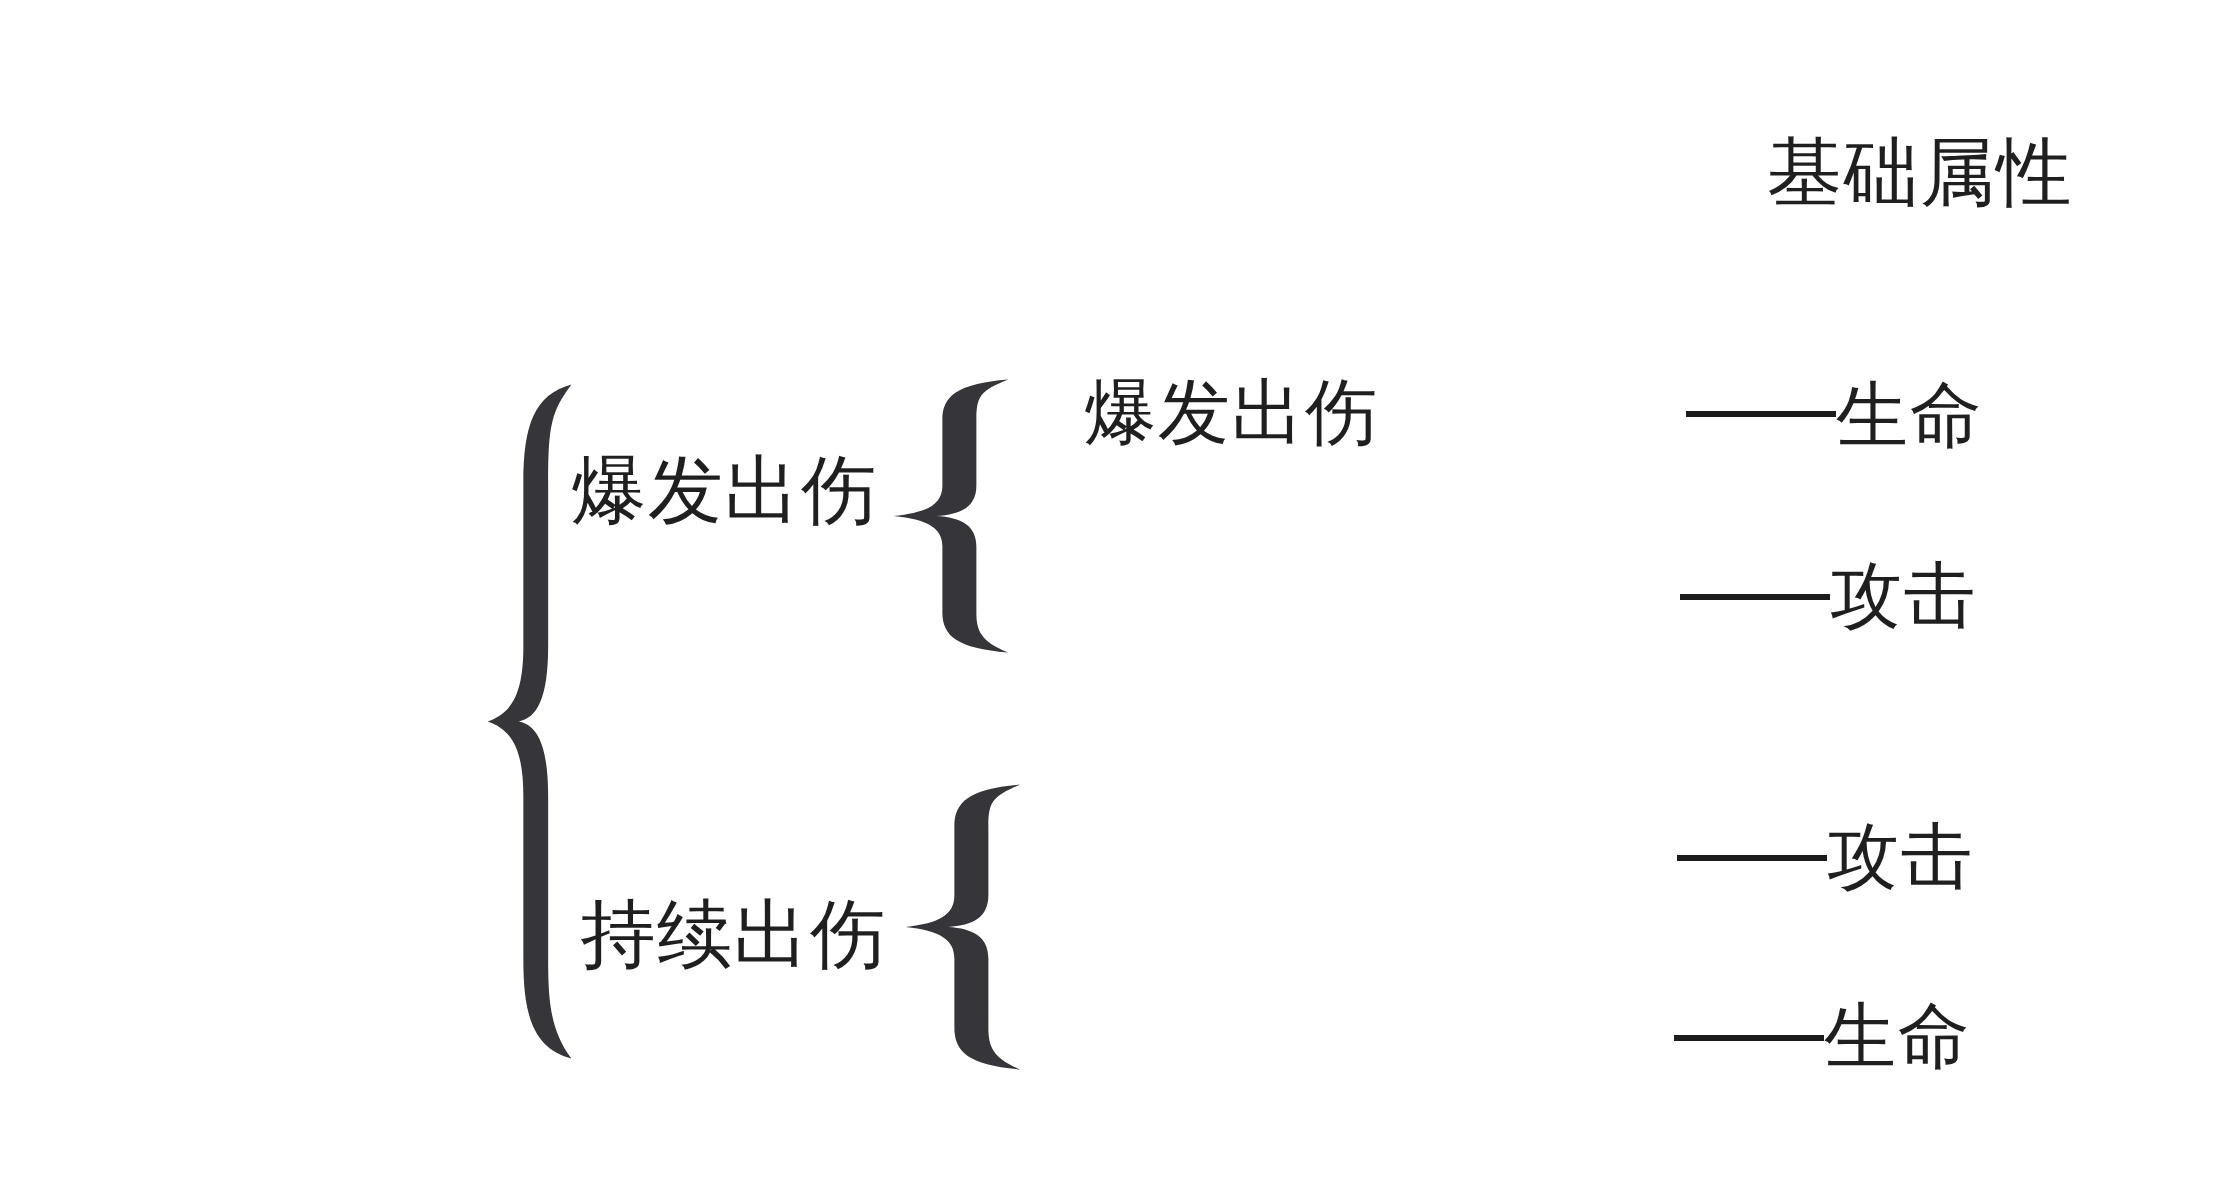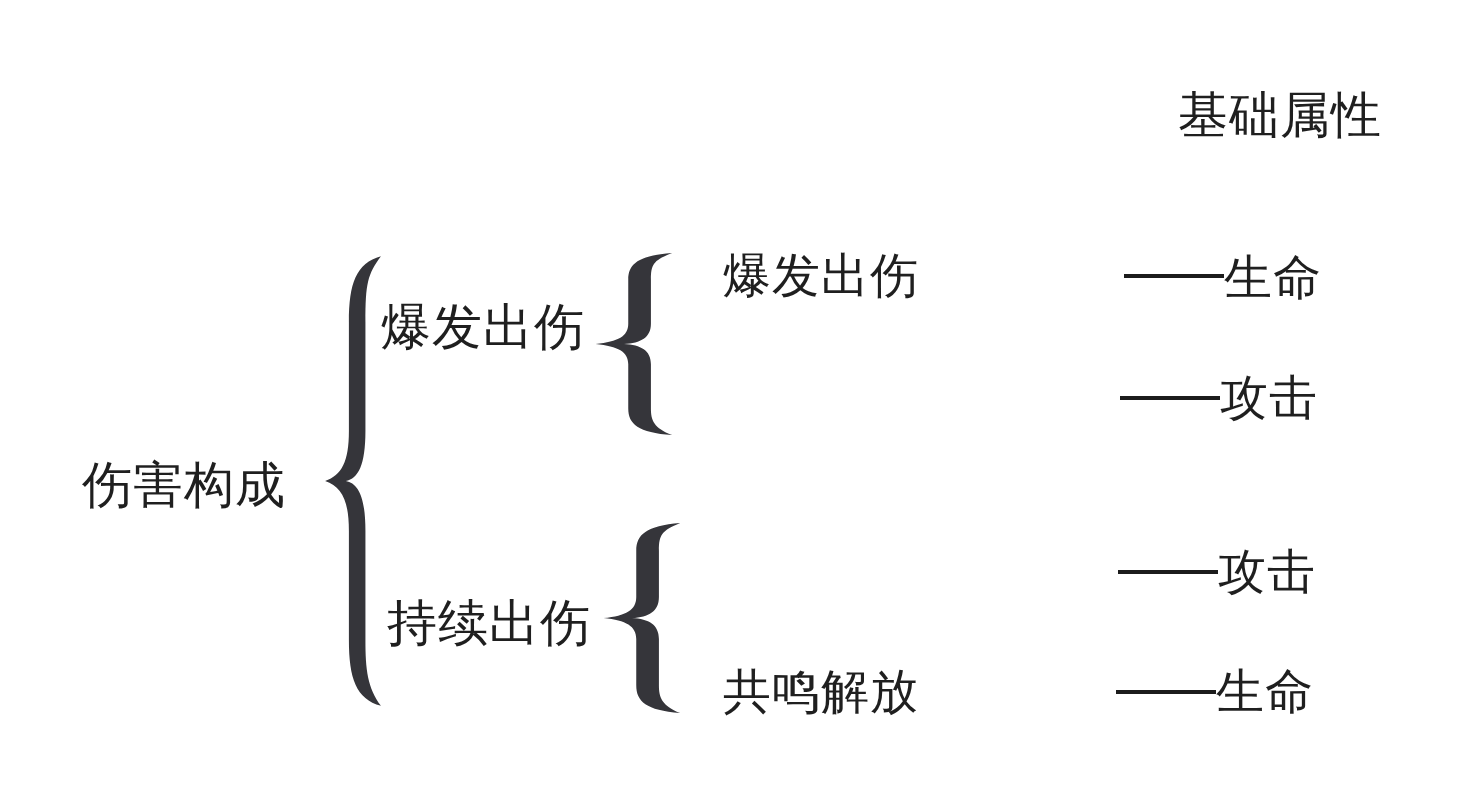--- a/index.html
+++ b/index.html
@@ -46,21 +46,20 @@
     background: var(--line-color);
   }
 </style>
 </head>
 <body>
 
 <div class="canvas">
 
   <div class="label big" style="left:1140px; top:88px;">基础属性</div>
 
-  <div class="label big" style="left:44px; top:458px;">伤害构成</div>
 
   <div class="brace" style="left:283px; top:254px; width:62px; height:454px;">
     <svg viewBox="0 0 60 400" preserveAspectRatio="none" aria-hidden="true">
       <path d="M 58 2 C 34 8 27 26 27 60 L 27 156 C 27 183 20 195 4 200
                C 20 205 27 217 27 244 L 27 340 C 27 374 34 392 58 398
                C 45 382 43 366 43 340 L 43 244 C 43 214 36 202 24 200
                C 36 198 43 186 43 156 L 43 60 C 43 26 45 18 58 2 Z"></path>
     </svg>
   </div>
 
@@ -89,17 +88,16 @@
       <path d="M 58 2 C 34 8 27 26 27 60 L 27 156 C 27 183 20 195 4 200
                C 20 205 27 217 27 244 L 27 340 C 27 374 34 392 58 398
                C 45 382 43 366 43 340 L 43 244 C 43 214 36 202 24 200
                C 36 198 43 186 43 156 L 43 60 C 43 26 45 18 58 2 Z"></path>
     </svg>
   </div>
 
   <div class="connector" style="left:1080px; top:570px; width:100px;"></div>
   <div class="label" style="left:1180px; top:546px;">攻击</div>
 
-  <div class="label" style="left:685px; top:666px;">共鸣解放</div>
   <div class="connector" style="left:1078px; top:690px; width:100px;"></div>
   <div class="label" style="left:1178px; top:666px;">生命</div>
 
 </div>
 
 </body></html>

